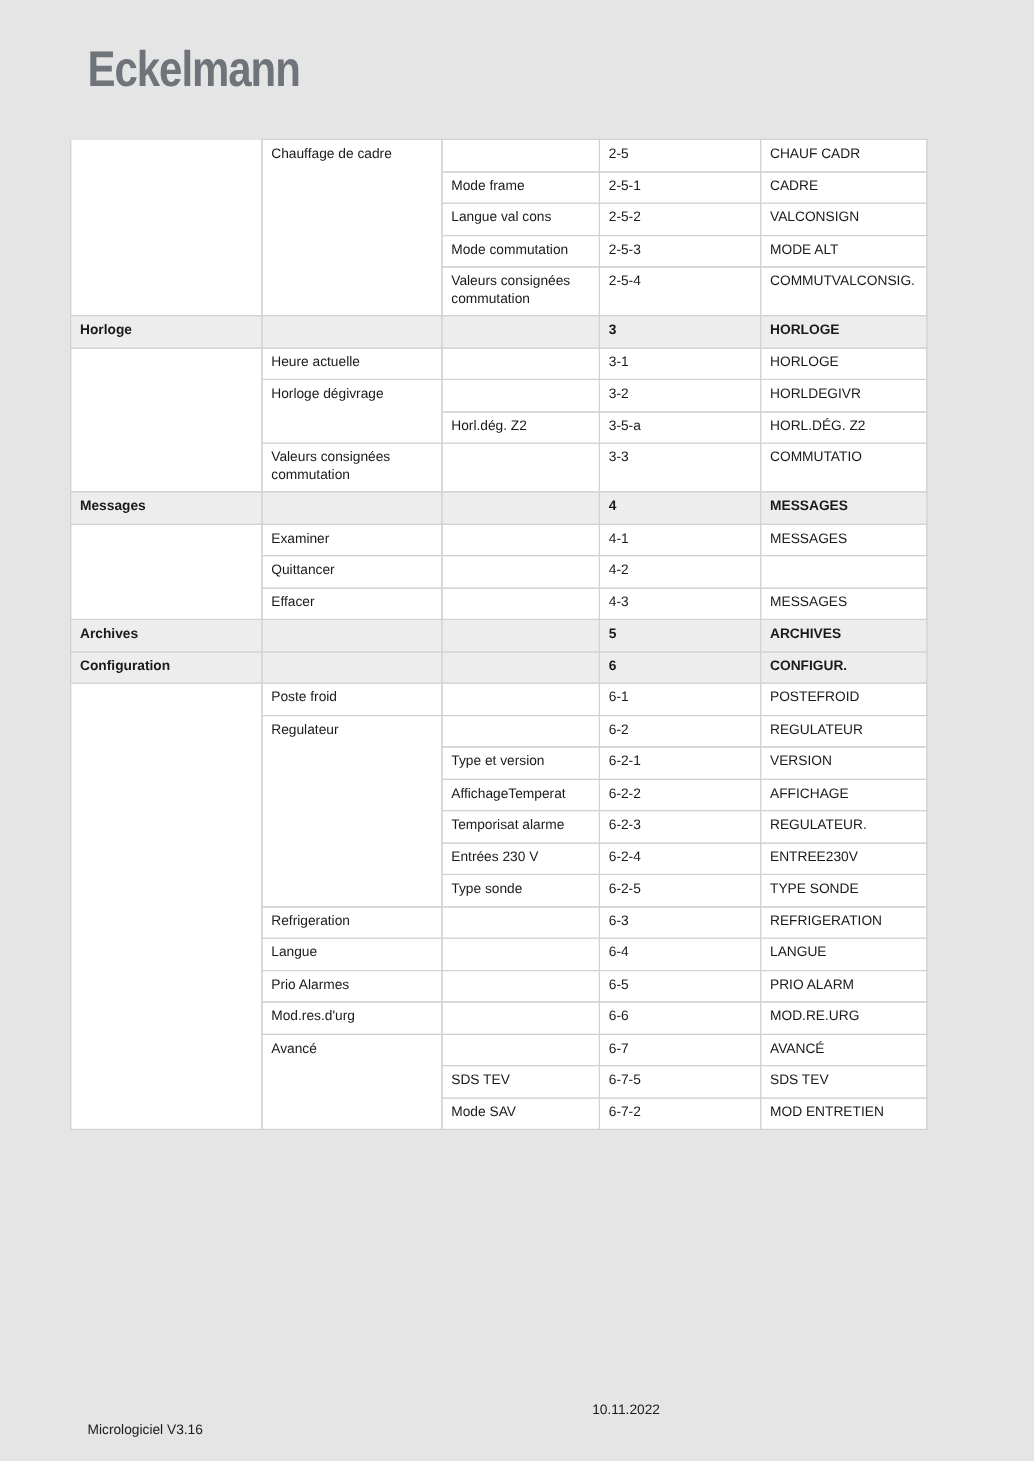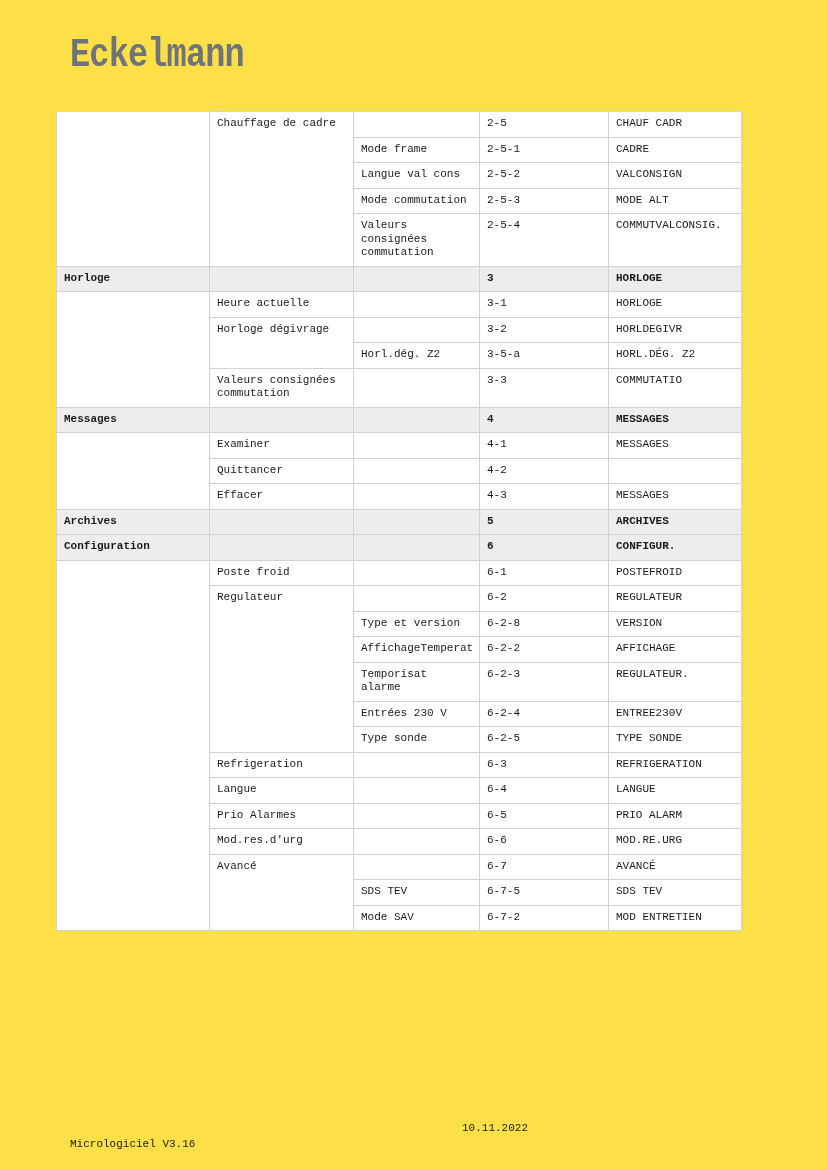--- a/index.html
+++ b/index.html
@@ -6,23 +6,22 @@
     margin: 0;
     padding: 0;
     background: #ffffff;
     font-family: "Liberation Sans", sans-serif;
     color: #1a1a1a;
   }
   #page {
     position: relative;
     width: 827px;
     height: 1169px;
-    background: #fde047;
+    background: #e5e5e5;
     overflow: hidden;
-    font-family: Liberation Mono, monospace;
   }
   
   #logo {
     position: absolute;
     left: 70px;
     top: 34px;
     font-size: 40px;
     font-weight: bold;
     line-height: 44px;
     letter-spacing: -1px;
@@ -192,21 +191,21 @@
           <td class="c5">POSTEFROID</td>
         </tr>
         <tr>
           <td class="c2" rowspan="6">Regulateur</td>
           <td class="c3"></td>
           <td class="c4">6-2</td>
           <td class="c5">REGULATEUR</td>
         </tr>
         <tr>
           <td class="c3">Type et version</td>
-          <td class="c4">6-2-8</td>
+          <td class="c4">6-2-1</td>
           <td class="c5">VERSION</td>
         </tr>
         <tr>
           <td class="c3">AffichageTemperat</td>
           <td class="c4">6-2-2</td>
           <td class="c5">AFFICHAGE</td>
         </tr>
         <tr>
           <td class="c3">Temporisat alarme</td>
           <td class="c4">6-2-3</td>

